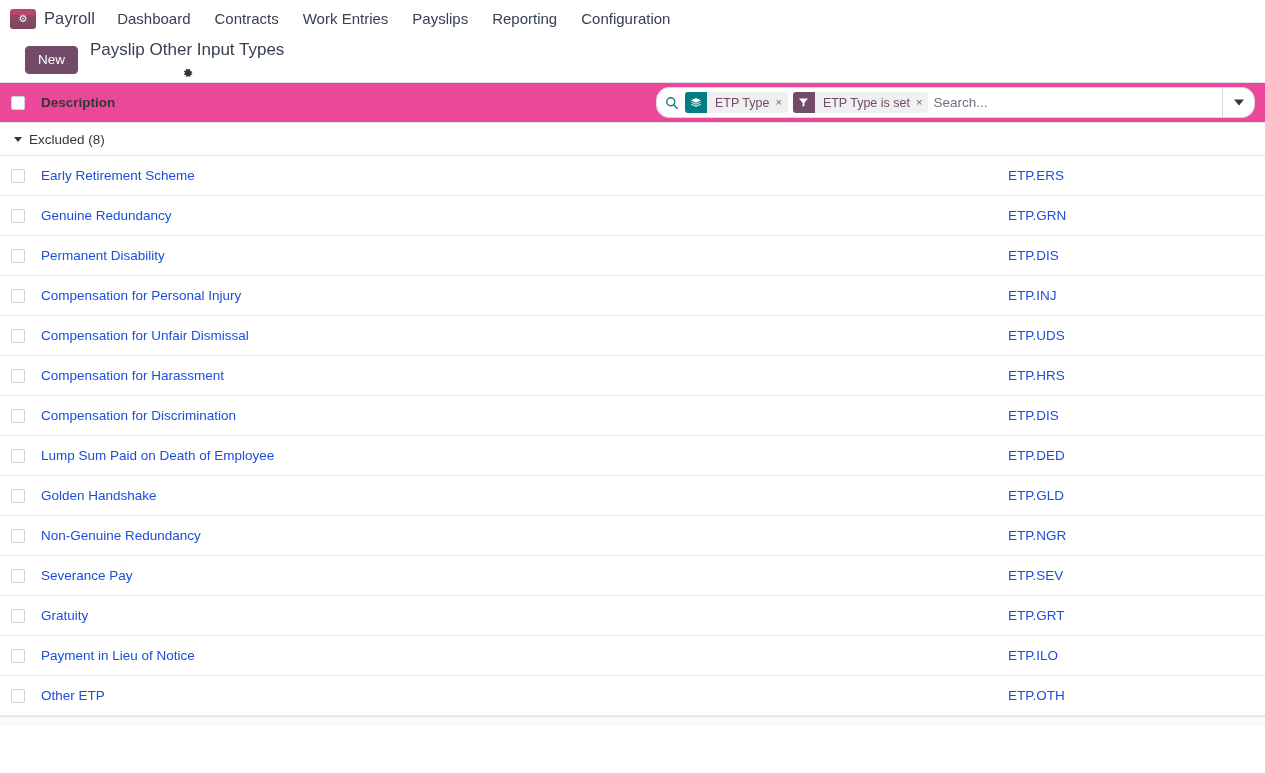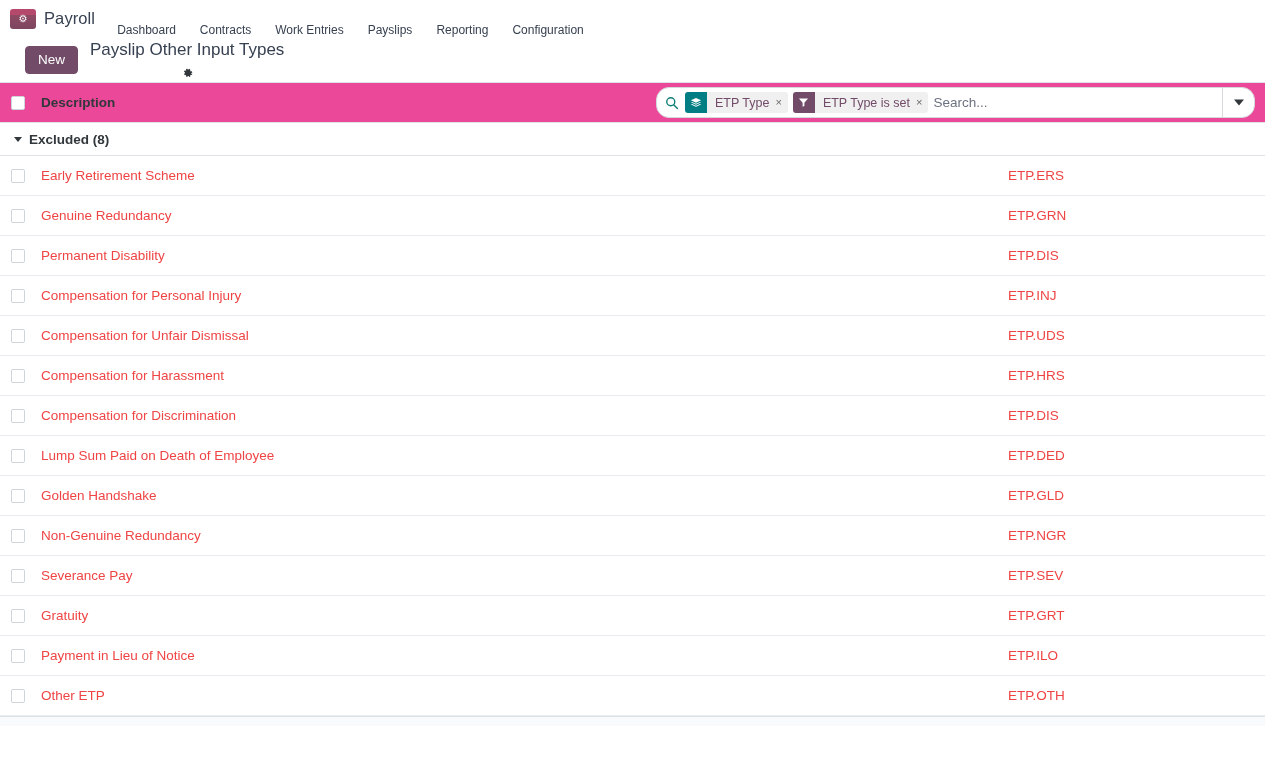--- a/index.html
+++ b/index.html
@@ -43,23 +43,23 @@
     font-size: 10px;
     line-height: 1;
   }
   .brand-name {
     font-size: 16.5px;
     color: #374151;
     letter-spacing: .1px;
   }
   .nav-items { display: flex; align-items: center; height: 37px; }
   .nav-item {
-    font-size: 12px;
+    font-size: 15px;
     color: #374151;
-    padding: 12px 12px;
+    padding: 0 12px;
     height: 37px;
     line-height: 37px;
     cursor: pointer;
     white-space: nowrap;
   }
 
   
   .control-panel {
     height: 45px;
     display: flex;
@@ -210,38 +210,38 @@
     display: inline-block;
     vertical-align: middle;
     cursor: pointer;
   }
   td.td-check { text-align: center; padding: 0; }
 
   tbody tr.data-row td {
     height: 40px;
     border-bottom: 1px solid #e9ecef;
     font-size: 13.5px;
-    color: #ef4444;
+    color: #1d4ed8;
     padding: 0;
     vertical-align: middle;
     white-space: nowrap;
     overflow: hidden;
     text-overflow: ellipsis;
   }
   tbody tr.data-row td.td-desc { padding-left: 5px; }
   tbody tr.data-row td.td-code { padding-left: 5px; }
 
   tr.group-row td {
     height: 33px;
     background: #ffffff;
     border-bottom: 1px solid #dee2e6;
     padding: 0;
     vertical-align: middle;
     font-size: 13.5px;
-    font-weight: bold;
+    font-weight: normal;
     color: #31373b;
     cursor: pointer;
   }
   .group-cell-inner {
     display: flex;
     align-items: center;
     gap: 7px;
     padding-left: 14px;
   }
   .caret {

